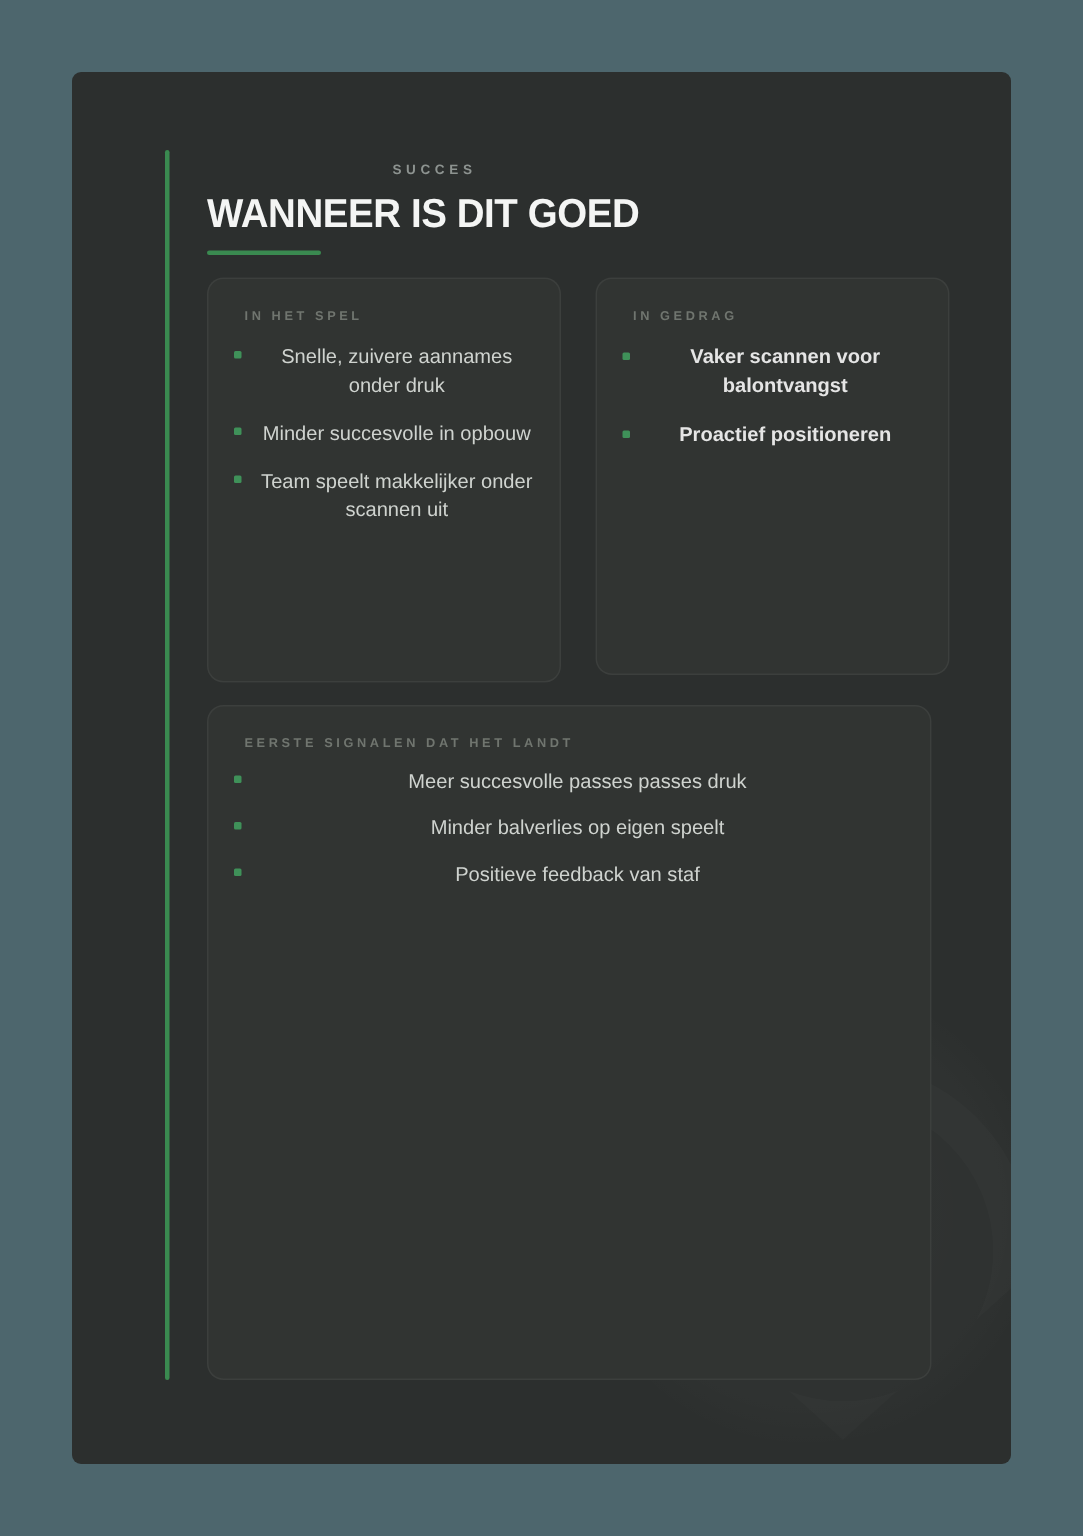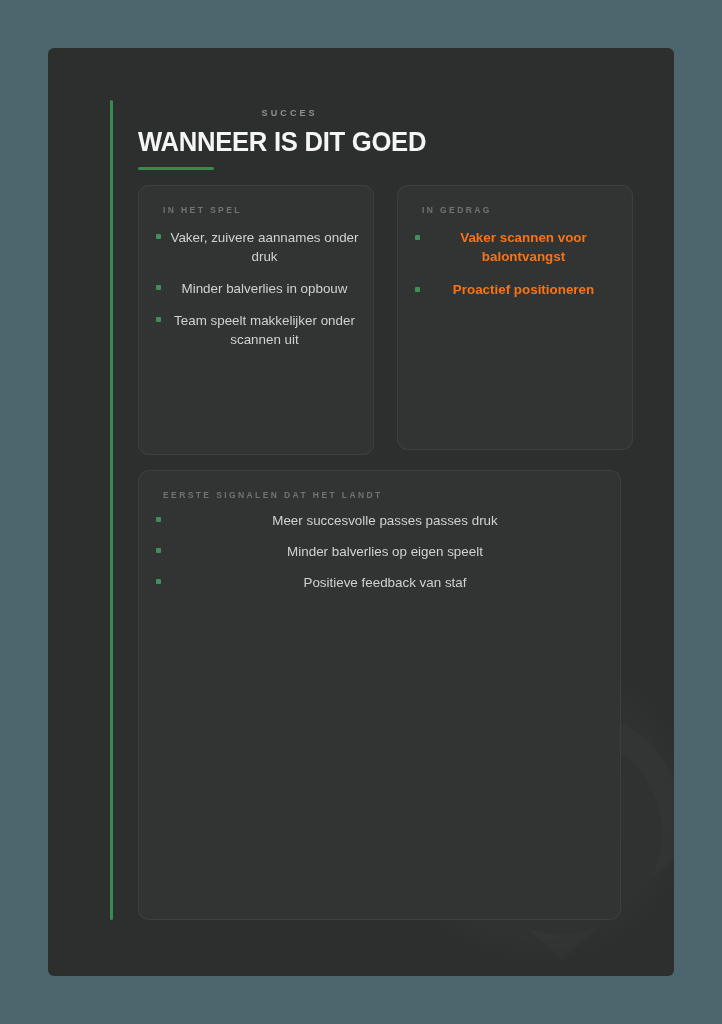--- a/index.html
+++ b/index.html
@@ -158,21 +158,21 @@
     left: 2px;
     top: 6px;
     width: 5px;
     height: 5px;
     background: #3f9159;
     border-radius: 1px;
   }
 
   
   .bullet-list.emphasis .bullet-item {
-    color: #f97316;
+    color: #e5e5e5;
     font-weight: 700;
     margin-bottom: 14px;
   }
   .bullet-list.emphasis .bullet-item::before { top: 7px; }
 
   
   .card.bottom .bullet-list { top: 40px; left: 15px; right: 20px; }
   .card.bottom .bullet-item { margin-bottom: 12px; }
 </style>
 </head>
@@ -186,22 +186,22 @@
 
   <div class="header">
     <div class="eyebrow">SUCCES</div>
     <div class="slide-title">WANNEER IS DIT GOED</div>
     <div class="title-underline"></div>
   </div>
 
   <div class="card top-left">
     <div class="card-label">IN HET SPEL</div>
     <ul class="bullet-list">
-      <li class="bullet-item">Vaker, zuivere aannames onder druk</li>
-      <li class="bullet-item">Minder balverlies in opbouw</li>
+      <li class="bullet-item">Snelle, zuivere aannames onder druk</li>
+      <li class="bullet-item">Minder succesvolle in opbouw</li>
       <li class="bullet-item">Team speelt makkelijker onder scannen uit</li>
     </ul>
   </div>
 
   <div class="card top-right">
     <div class="card-label">IN GEDRAG</div>
     <ul class="bullet-list emphasis">
       <li class="bullet-item">Vaker scannen voor balontvangst</li>
       <li class="bullet-item">Proactief positioneren</li>
     </ul>

